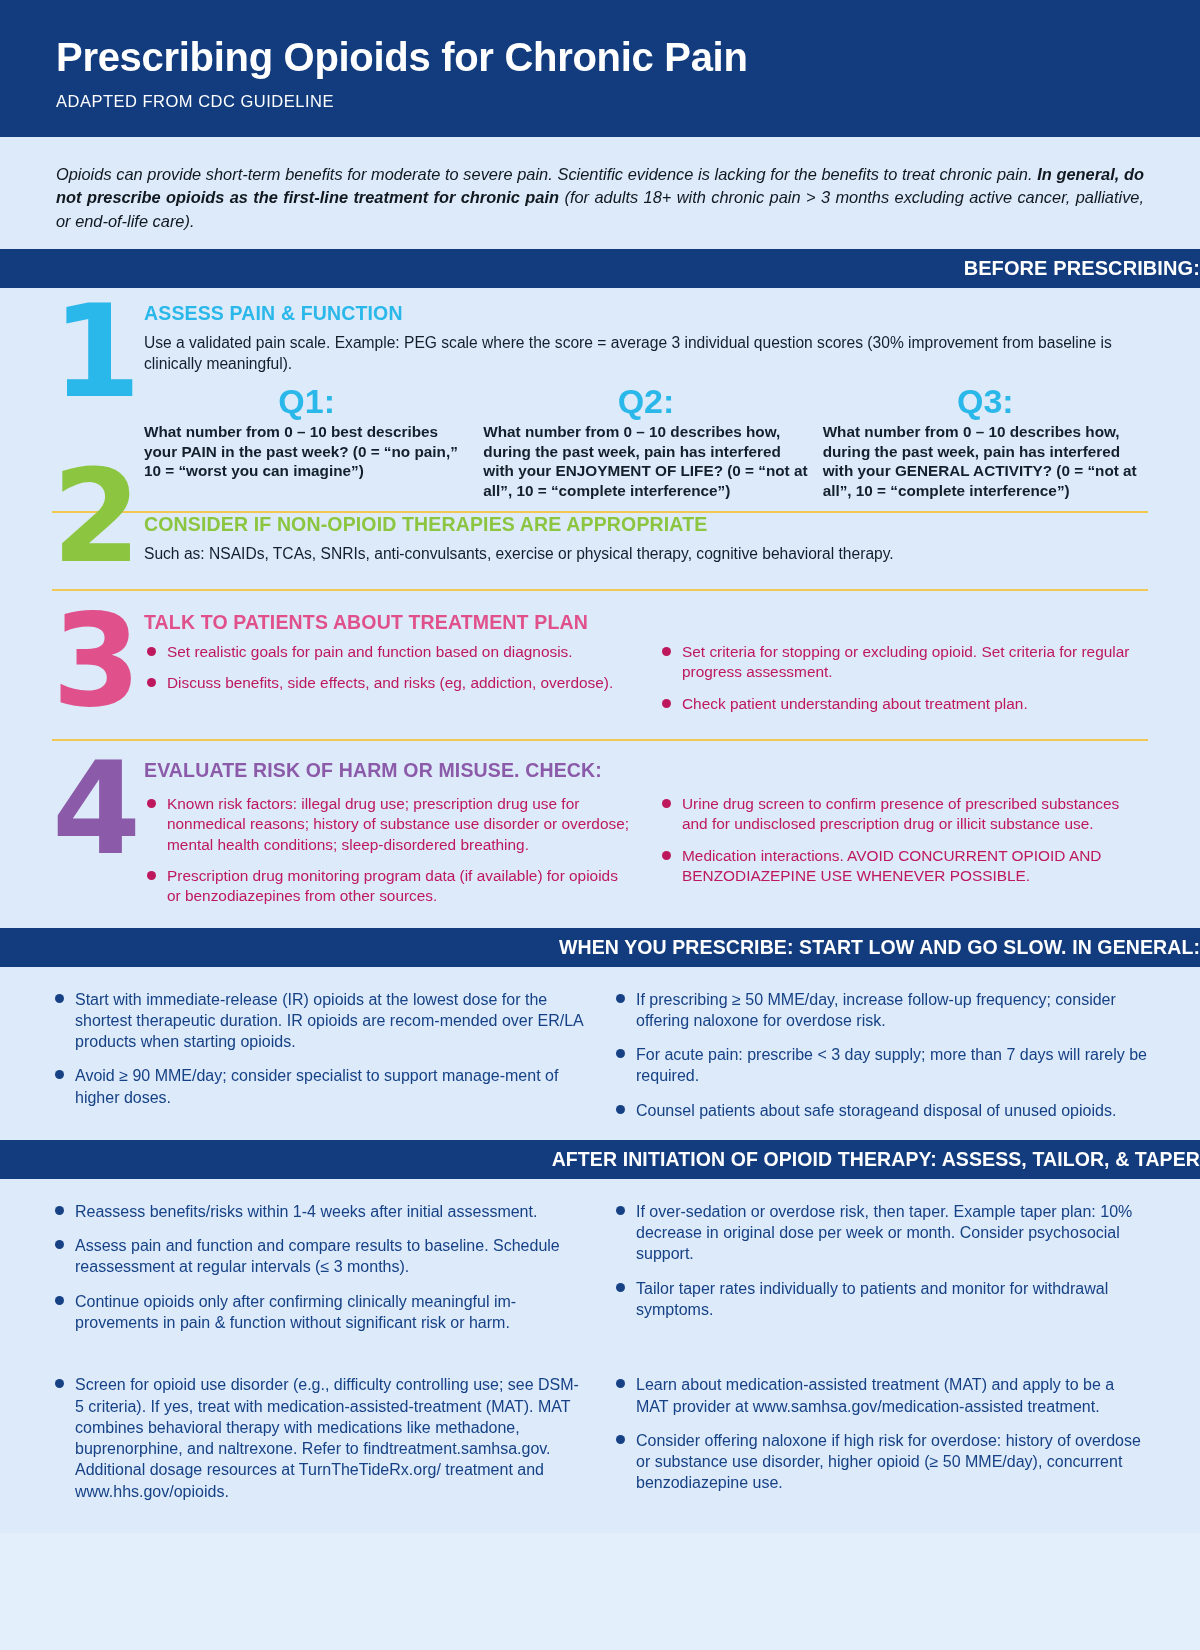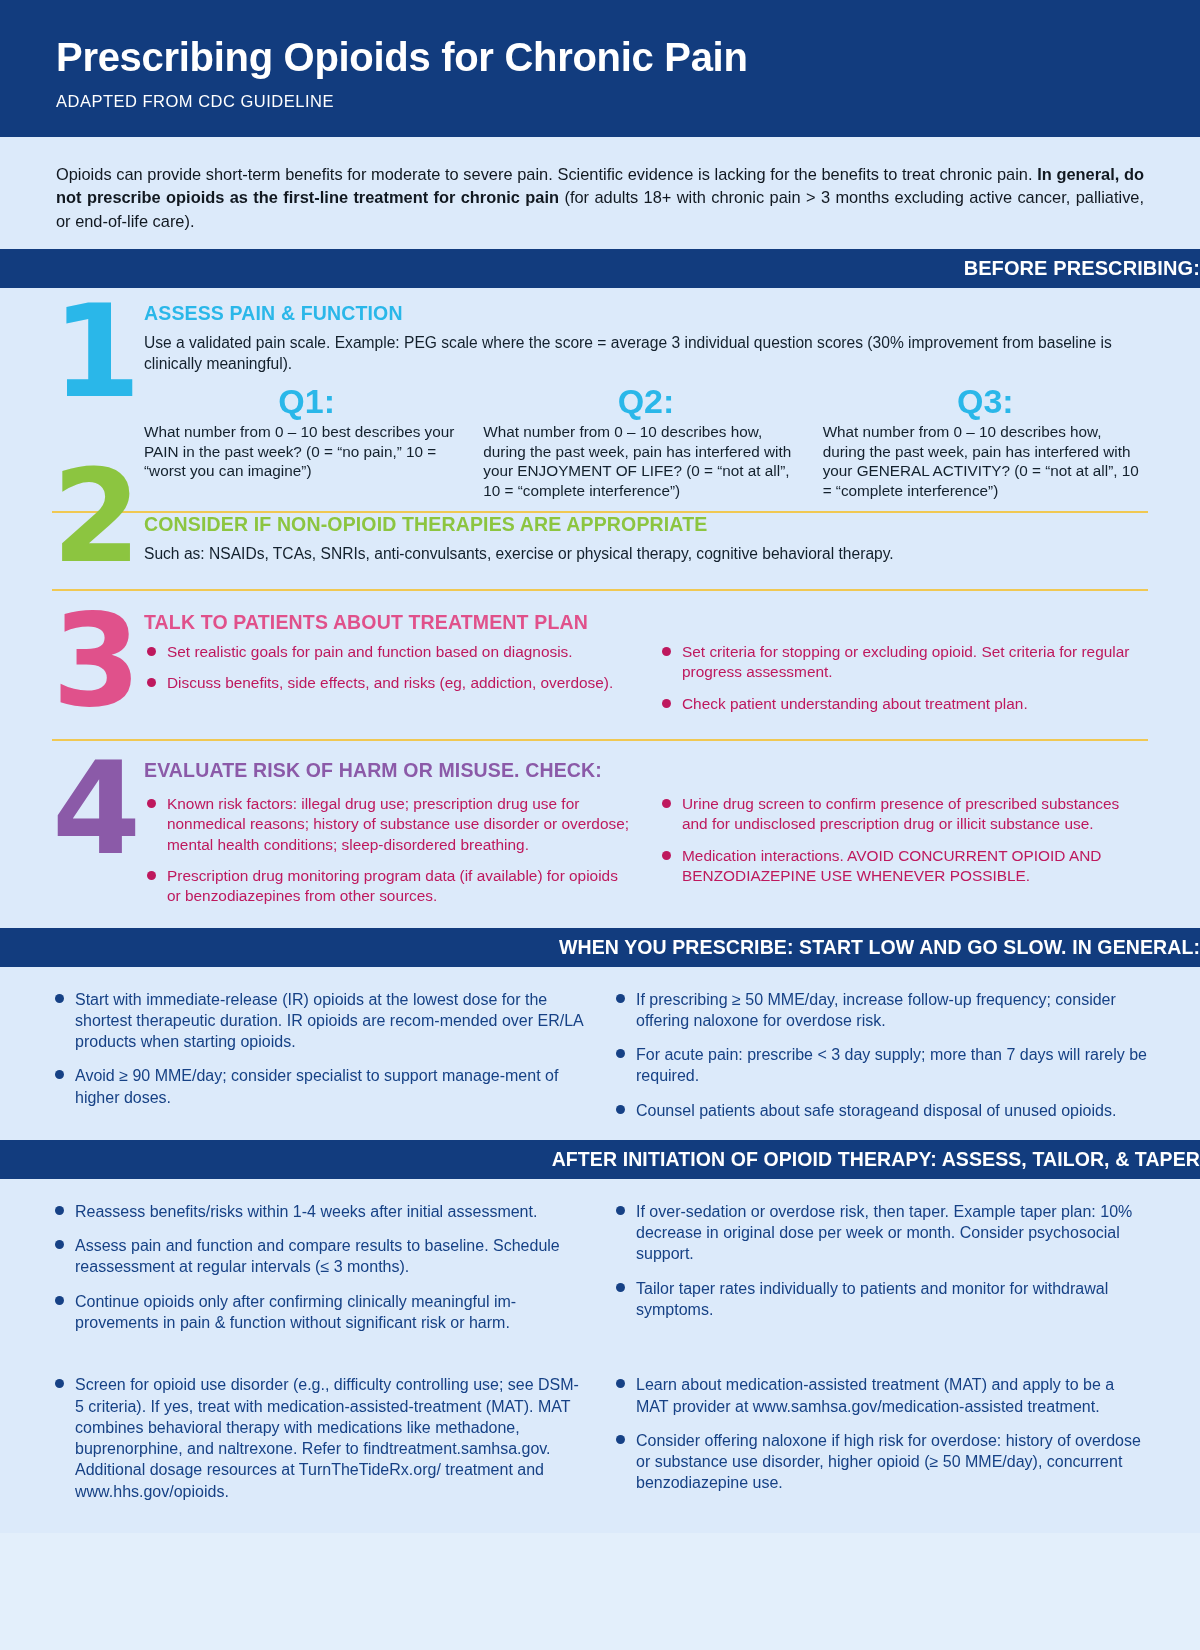--- a/index.html
+++ b/index.html
@@ -38,20 +38,21 @@
     font-weight: normal;
   }
 
   
   .intro {
     padding: 26px 56px 16px 56px;
     color: #111820;
     font-size: 16.4px;
     line-height: 1.42;
     text-align: justify;
+    font-style: italic;
   }
   .intro b { font-weight: bold; }
 
   
   .bar {
     background: #123c7e;
     color: #ffffff;
     font-size: 20px;
     font-weight: bold;
     letter-spacing: 0.1px;
@@ -118,20 +119,21 @@
     font-weight: bold;
     color: #2ab7e9;
     text-align: center;
     line-height: 1.05;
     margin-bottom: 2px;
   }
   .qtext {
     font-size: 15.3px;
     line-height: 1.30;
     color: #13202c;
+    font-weight: bold;
   }
 
   
   .two-col {
     display: flex;
     gap: 26px;
     margin-top: 8px;
   }
   .col { flex: 1 1 0; }
 

